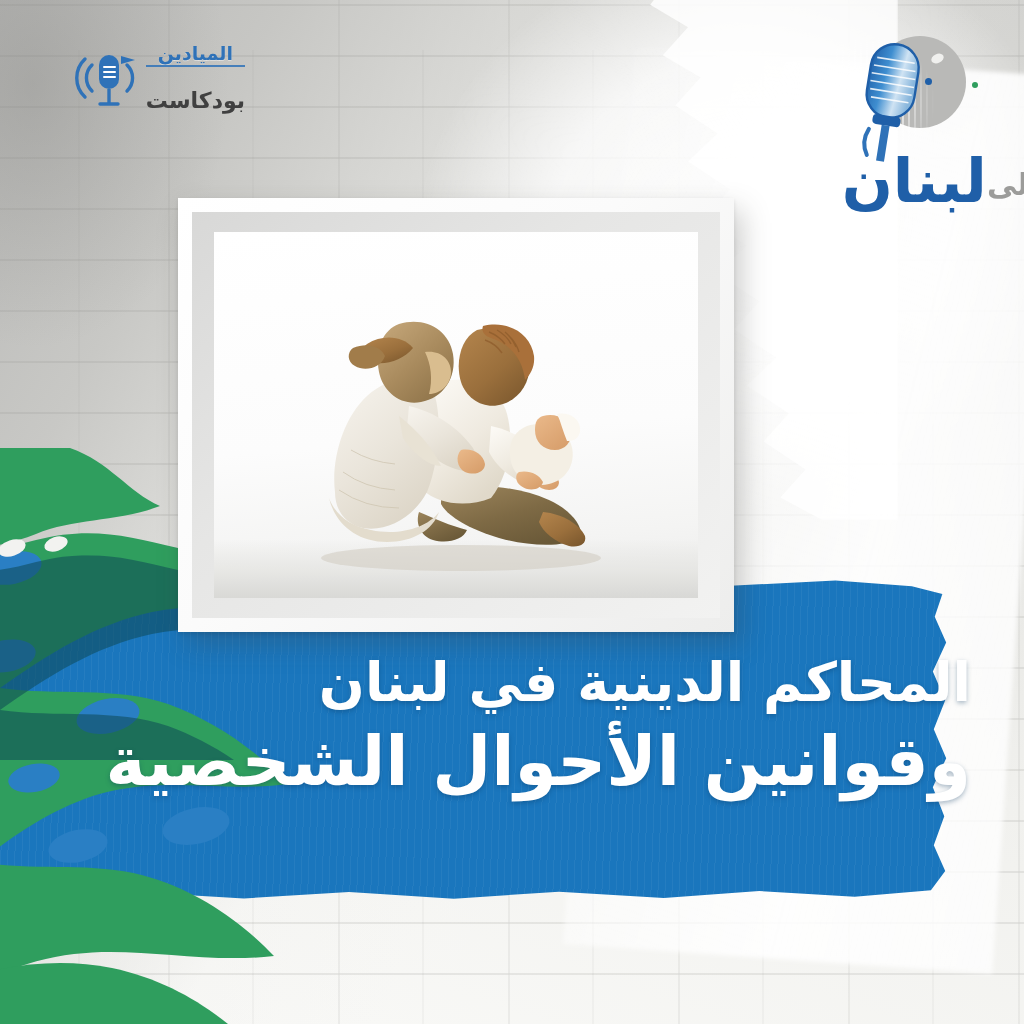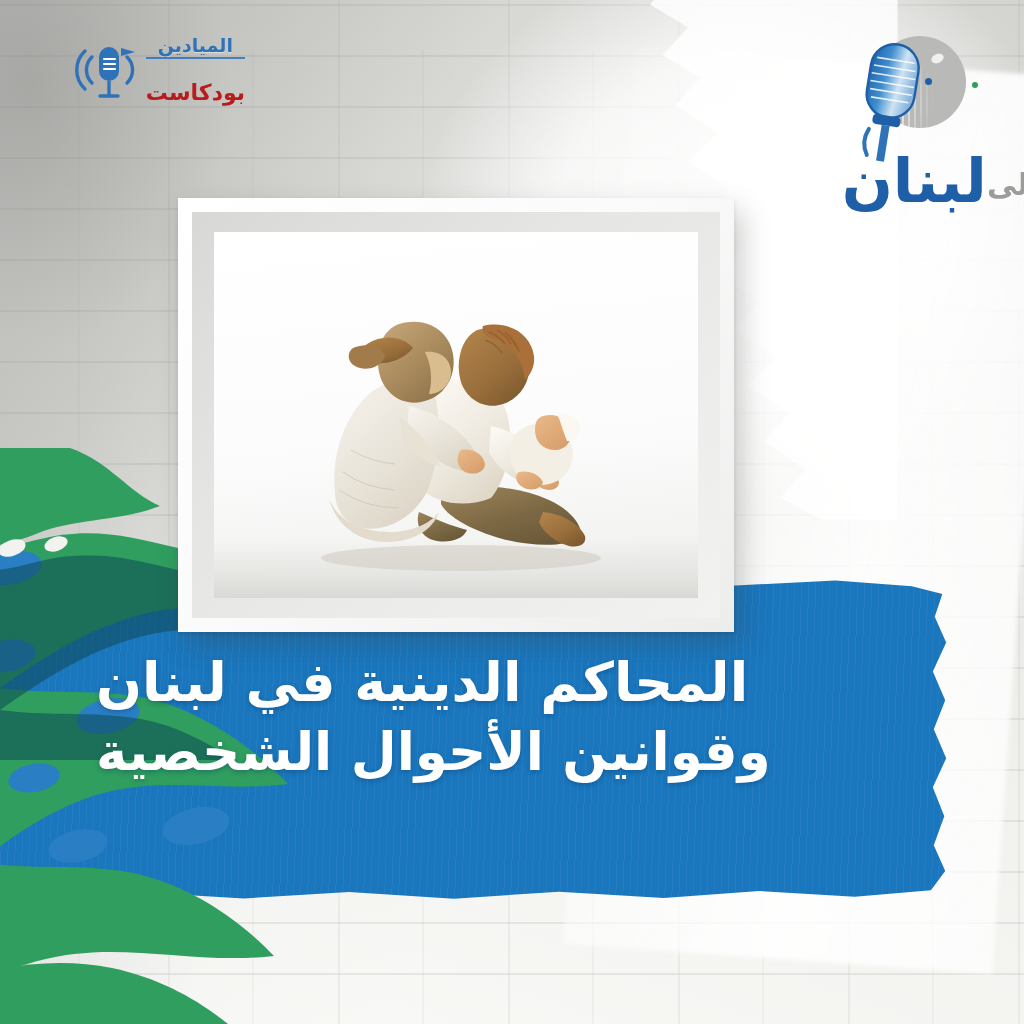--- a/index.html
+++ b/index.html
@@ -92,36 +92,36 @@
   }
   .wall-shadow {
     position:absolute;
     top:0; left:0; width:330px; height:470px;
     background:radial-gradient(ellipse 85% 80% at 10% 18%, rgba(120,120,117,0.30) 0%, rgba(120,120,117,0) 70%);
   }
 
   
   .logo-mayadeen {
     position:absolute;
-    top:36px; right:779px;
+    top:44px; right:779px;
     display:flex; align-items:center; gap:9px;
     direction:rtl;
     justify-content:center;
   }
   .lm-words { display:flex; flex-direction:column; align-items:center; line-height:1; }
   .lm-top {
     font-size:19px; font-weight:700; color:#2f72b8;
     letter-spacing:3px;
     text-shadow:0 1px 0 rgba(255,255,255,.4);
   }
   .lm-rule {
     width:100%; height:2px; background:#2f72b8; margin:2px 0 3px; opacity:.85;
   }
   .lm-bottom {
-    font-size:22px; font-weight:700; color:#b91c1c;
+    font-size:22px; font-weight:700; color:#404040;
     letter-spacing:1px;
     margin-top:20px;
   }
   .lm-mark { position:relative; width:62px; height:66px; }
   .lm-mark svg { display:block; }
 
   
   .logo-alasama {
     position:absolute;
     top:26px; right:30px;
@@ -217,34 +217,34 @@
     position:absolute; left:0; right:0; bottom:0; height:16%;
     background:linear-gradient(180deg, rgba(235,235,233,0) 0%, rgba(228,228,225,.8) 55%, rgba(214,214,211,.9) 100%);
   }
   .fig { position:absolute; left:50%; bottom:6%; transform:translateX(-50%); }
   .fig svg { display:block; }
 
   
   .title {
     position:absolute;
     left:0; right:0; top:648px;
-    text-align:left;
+    text-align:right;
     direction:rtl;
     padding:0 53px 0 96px;
   }
   .title-line {
     color:#ffffff;
     font-size:54px;
     font-weight:700;
     line-height:1.30;
     letter-spacing:0px;
     text-shadow:0 2px 5px rgba(10,55,95,.35);
     white-space:nowrap;
   }
-  .title-line.l2 { font-size:53px; }
+  .title-line.l2 { font-size:68px; }
 </style>
 </head>
 <body>
 
 <div class="poster">
 
   <div class="wall"></div>
   <div class="bricks"></div>
   <div class="bricks offset"></div>
   <div class="wall-shadow"></div>

